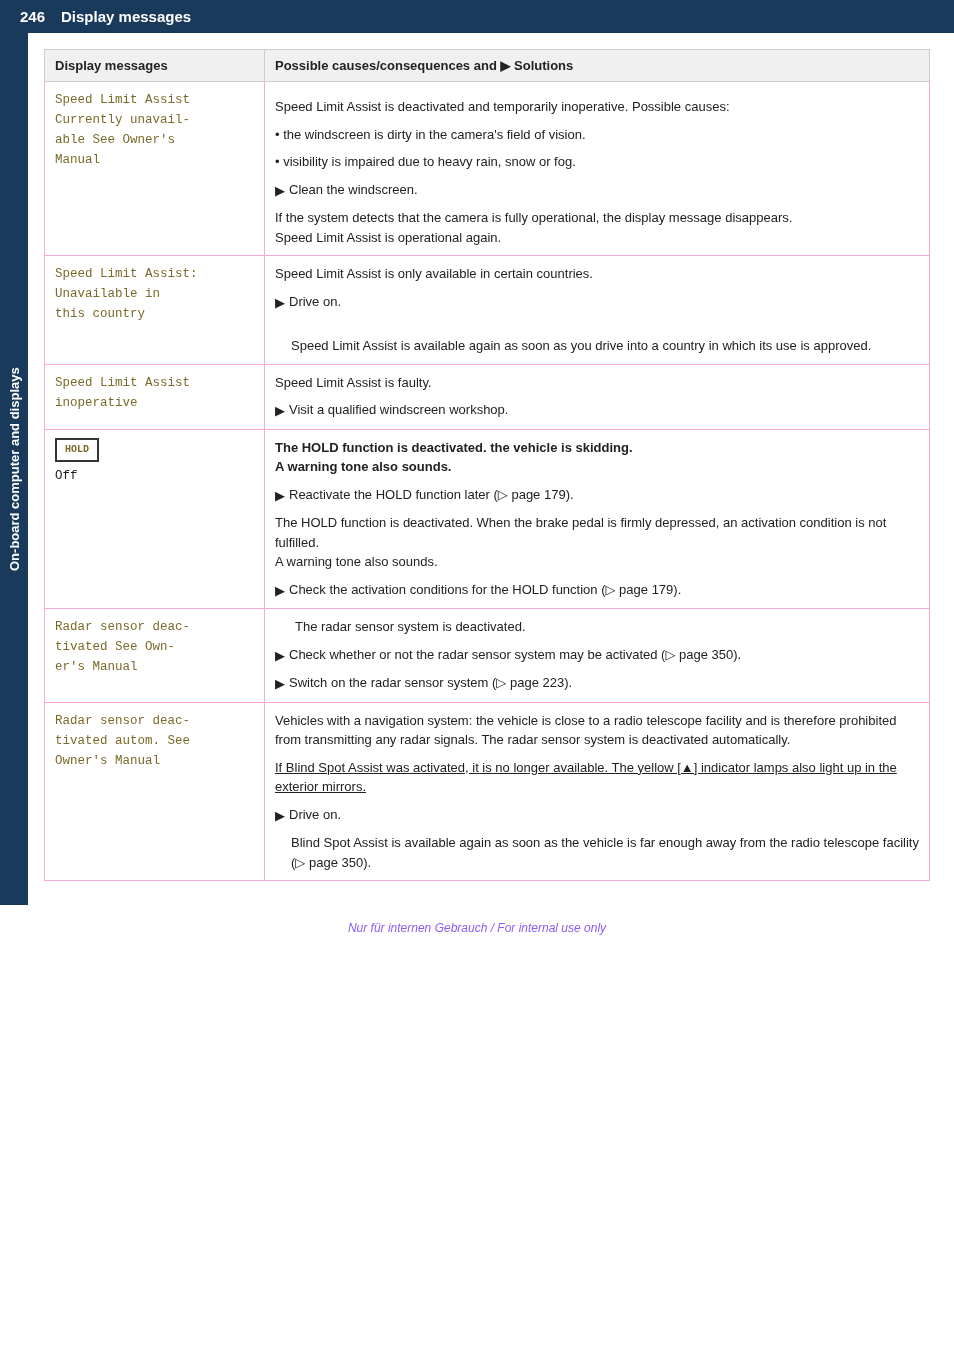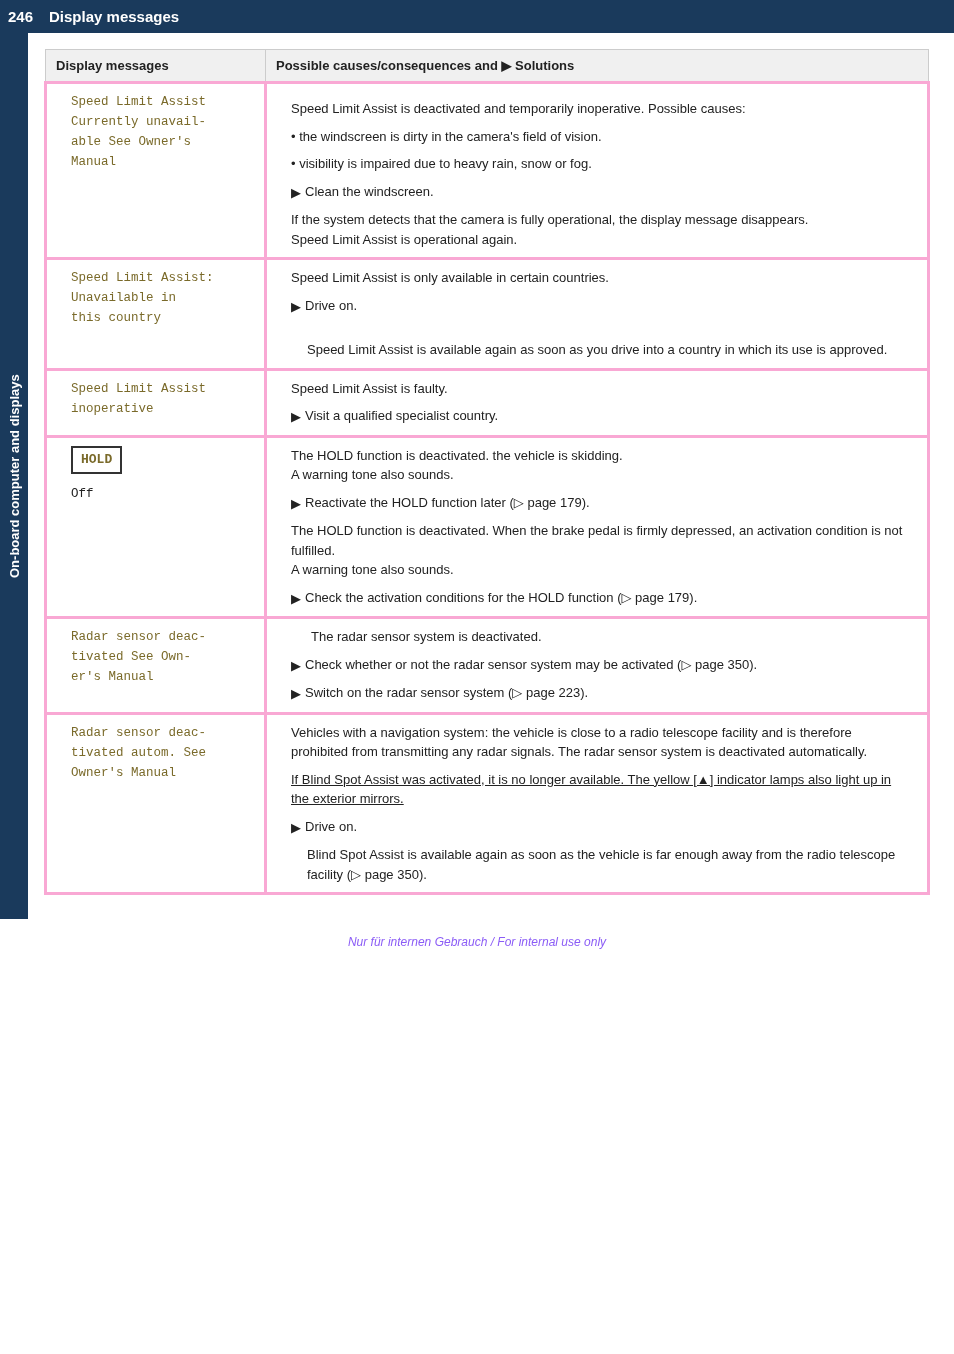--- a/index.html
+++ b/index.html
@@ -9,21 +9,21 @@
       background: #fff;
       color: #222;
       width: 954px;
       min-height: 1354px;
     }
 
     
     .page-header {
       background: #1a3a5c;
       color: #fff;
-      padding: 8px 8px;
+      padding: 8px 20px;
       display: flex;
       align-items: center;
       gap: 16px;
       text-align: center;
     }
     .page-number {
       font-weight: bold;
       font-size: 15px;
       color: #fff;
     }
@@ -67,22 +67,22 @@
     }
     .display-table th {
       background: #f0f0f0;
       border: 1px solid #ccc;
       padding: 8px 10px;
       text-align: left;
       font-weight: bold;
       font-size: 13px;
     }
     .display-table td {
-      border: 3px solid #f9a8d4;
-      padding: 8px 24px;
+      border: 1px solid #f9a8d4;
+      padding: 8px 10px;
       vertical-align: top;
       font-size: 13px;
       line-height: 1.5;
     }
     .display-table tr td:first-child {
       width: 220px;
       color: #7a6a2a;
       font-family: 'Courier New', monospace;
       font-size: 12.5px;
       line-height: 1.6;
@@ -101,22 +101,22 @@
       flex-shrink: 0;
       margin-top: 1px;
     }
 
     
     .hold-box {
       display: inline-block;
       border: 2px solid #333;
       padding: 2px 8px;
       font-weight: bold;
-      font-size: 13px;
-      margin-bottom: 10px;
+      font-size: 10px;
+      margin-bottom: 4px;
     }
 
     
     .page-footer {
       text-align: center;
       font-size: 12px;
       color: #8b5cf6;
       padding: 16px 0 8px 0;
       font-style: italic;
     }
@@ -179,31 +179,31 @@
               <div class="para-gap" style="padding-left: 16px; white-space: pre-line; margin-top: 24px;">Speed Limit Assist is available again as soon as you drive into a country in which its use is approved.</div>
             </td>
           </tr>
           <tr>
             <td style="white-space: pre-line;">Speed Limit Assist
 inoperative</td>
             <td>
               <div style="white-space: pre-line;">Speed Limit Assist is faulty.</div>
               <div class="para-gap bullet-item">
                 <span class="bullet-arrow">▶ </span>
-                <span>Visit a qualified specialist country.</span>
+                <span>Visit a qualified windscreen workshop.</span>
               </div>
             </td>
           </tr>
           <tr>
             <td>
               <div><span class="hold-box">HOLD</span></div>
               <div style="color: rgb(34, 34, 34); font-family: &quot;Courier New&quot;, monospace; font-size: 12.5px;">Off</div>
             </td>
             <td>
-              <div style="white-space: pre-line;">The HOLD function is deactivated. the vehicle is skidding.
+              <div style="white-space: pre-line; font-weight: bold;">The HOLD function is deactivated. the vehicle is skidding.
 A warning tone also sounds.</div>
               <div class="para-gap bullet-item">
                 <span class="bullet-arrow">▶ </span>
                 <span>Reactivate the HOLD function later (▷ page 179).</span>
               </div>
               <div class="para-gap" style="white-space: pre-line;">The HOLD function is deactivated. When the brake pedal is firmly depressed, an activation condition is not fulfilled.
 A warning tone also sounds.</div>
               <div class="para-gap bullet-item">
                 <span class="bullet-arrow">▶ </span>
                 <span>Check the activation conditions for the HOLD function (▷ page 179).</span>

